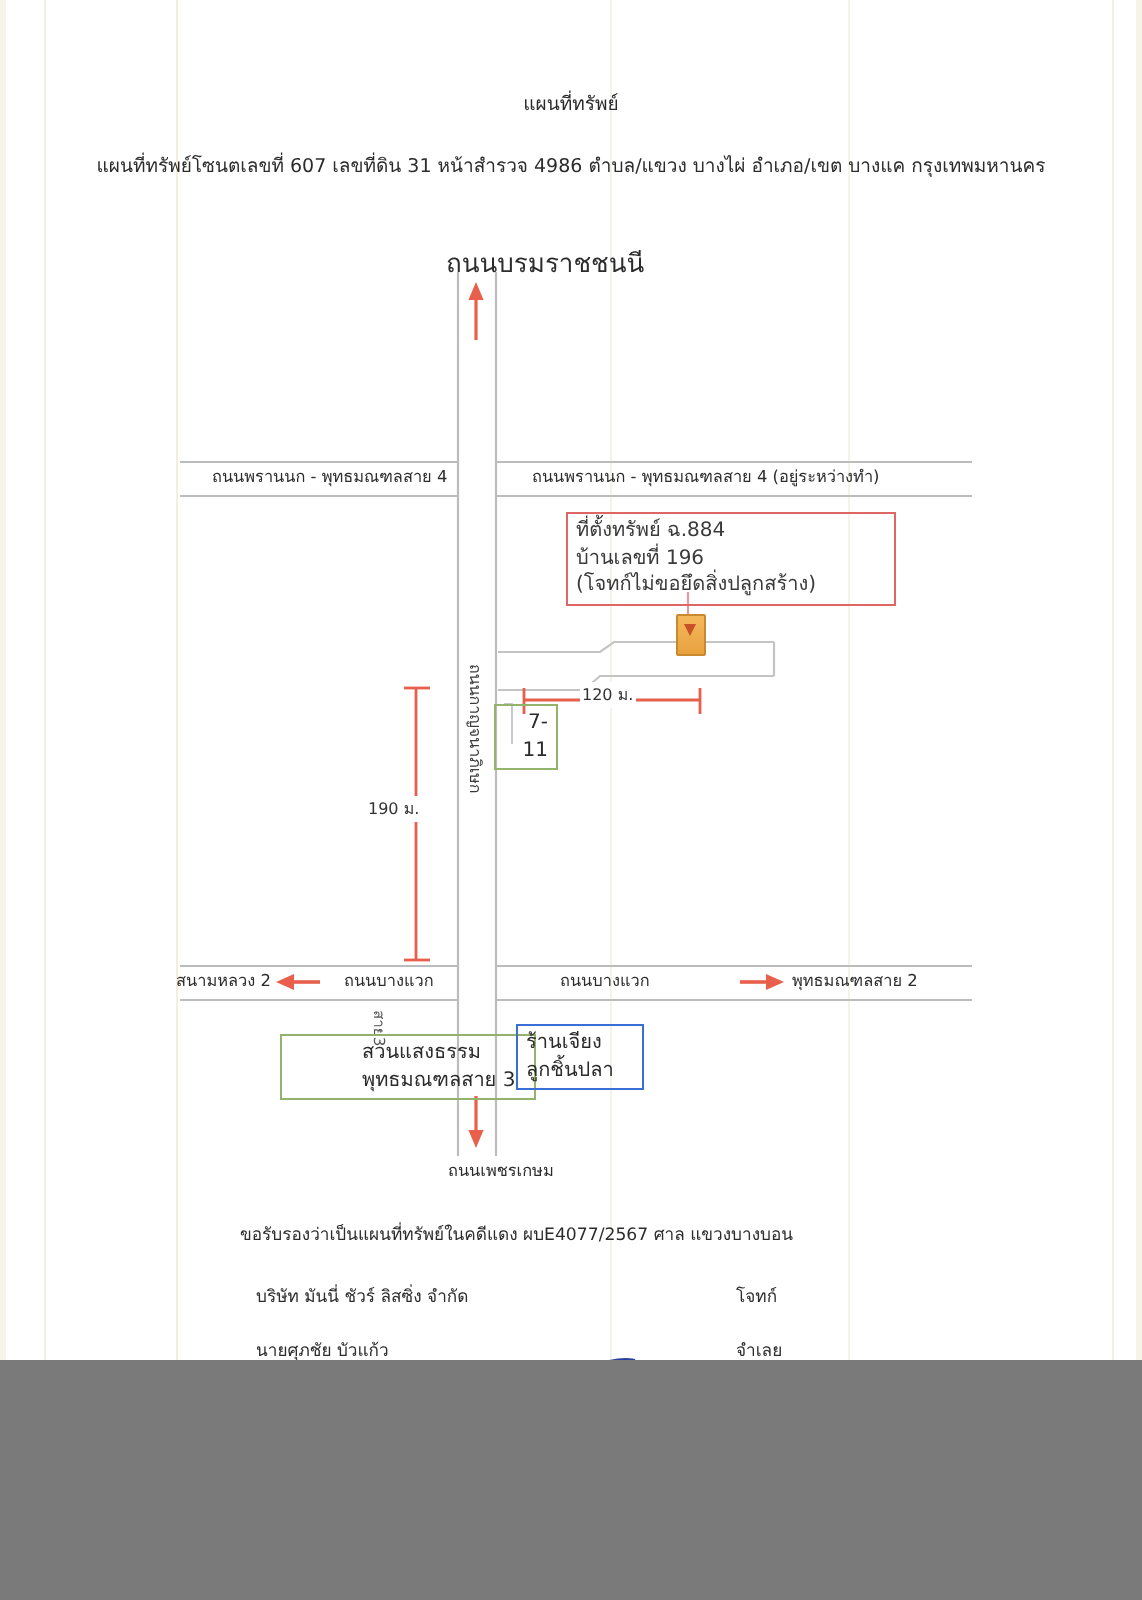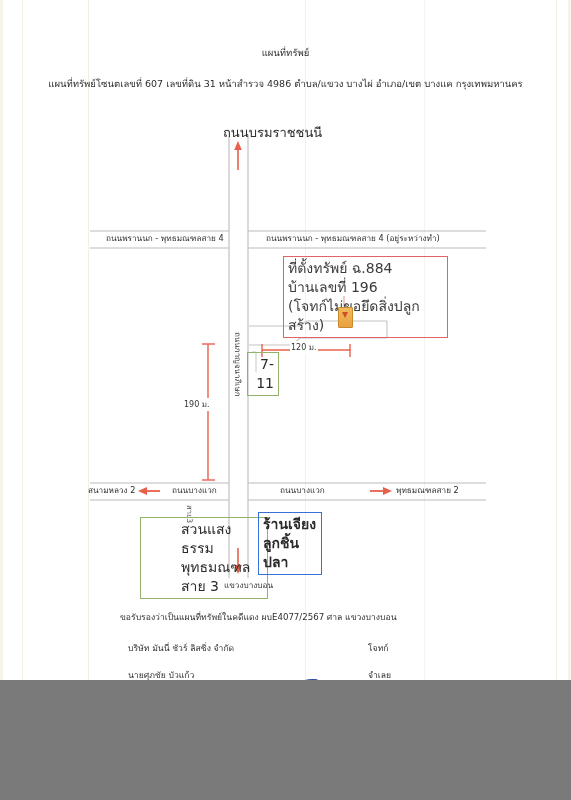--- a/index.html
+++ b/index.html
@@ -18,21 +18,21 @@
   .scanedge{position:absolute;top:0;bottom:0;width:3px;background:#f6f3e8;}
   .scanedge.l{left:0;}
   .scanedge.r{right:0;}
 
   .txt{position:absolute;color:#2c2c2c;white-space:nowrap;line-height:1.25;}
 
   #title{left:0;right:0;top:47px;text-align:center;font-size:9.5px;}
   #subtitle{left:0;right:0;top:78px;text-align:center;font-size:9.5px;}
 
   
-  .box{position:absolute;border:1px solid #000;padding:2px 4px;font-size:14px;line-height:1.35;color:#2a2a2a;background:transparent;white-space:pre-line;}
+  .box{position:absolute;border:1px solid #000;padding:2px 4px;font-size:10px;line-height:1.35;color:#2a2a2a;background:transparent;white-space:pre-line;}
   .box.red{border-color:#e06666;color:#3a3a3a;}
   .box.blue{border-color:#3a6fd8;color:#2b2b2b;}
   .box.green{border-color:#93b26a;color:#2b2b2b;}
   .dimlabel{position:absolute;font-size:8px;color:#333;background:#fff;padding:0 1px;}
 
   .vlabel{position:absolute;font-size:8px;color:#3a3a3a;transform-origin:0 0;transform:rotate(90deg);white-space:nowrap;}
 
   .marker{position:absolute;width:13px;height:19px;background:linear-gradient(#f4b95c,#e8a13f);border:1px solid #c98a2e;border-radius:1px;}
   .marker:after{content:"";position:absolute;left:3px;top:4px;width:0;height:0;border-left:3.5px solid transparent;border-right:3.5px solid transparent;border-top:6px solid #c8512a;}
 
@@ -109,39 +109,39 @@
     <line x1="344" y1="296" x2="344" y2="308" stroke="#e59b9b" stroke-width="1.1"></line>
   </svg>
 
   <div class="txt" style="left:223px;top:125px;font-size:13px;">ถนนบรมราชชนนี</div>
   <div class="txt" style="left:106px;top:233px;font-size:8.2px;">ถนนพรานนก - พุทธมณฑลสาย 4</div>
   <div class="txt" style="left:266px;top:233px;font-size:8.2px;">ถนนพรานนก - พุทธมณฑลสาย 4 (อยู่ระหว่างทำ)</div>
   <div class="txt" style="left:88px;top:485px;font-size:8.2px;">สนามหลวง 2</div>
   <div class="txt" style="left:172px;top:485px;font-size:8.2px;">ถนนบางแวก</div>
   <div class="txt" style="left:280px;top:485px;font-size:8.2px;">ถนนบางแวก</div>
   <div class="txt" style="left:396px;top:485px;font-size:8.2px;">พุทธมณฑลสาย 2</div>
-  <div class="txt" style="left:224px;top:580px;font-size:8.2px;">แขวงบางบอน</div>
+  <div class="txt" style="left:224px;top:580px;font-size:8.2px;">ถนนเพชรเกษม</div>
 
   <div class="vlabel" style="left:244px;top:332px;">ถนนกาญจนาภิเษก</div>
   <div class="vlabel" style="left:196px;top:505px;font-size:7.6px;color:#555;">สาย3</div>
 
   <div class="dimlabel" style="left:290px;top:341px;">120 ม.</div>
   <div class="dimlabel" style="left:183px;top:398px;">190 ม.</div>
 
   <div class="box red" style="left:283px;top:256px;width:155px;">ที่ตั้งทรัพย์ ฉ.884
 บ้านเลขที่ 196
 (โจทก์ไม่ขอยึดสิ่งปลูกสร้าง)</div>
 
 
   <div class="box green" style="left:247px;top:352px;width:22px;text-align:right;">7-11</div>
 
   <div class="box green" style="left:140px;top:517px;width:82px;padding-left:40px;">สวนแสงธรรม
 พุทธมณฑลสาย 3</div>
 
-  <div class="box blue" style="left:258px;top:512px;width:54px;font-weight:bold;">ร้านเจียง
+  <div class="box blue" style="left:258px;top:512px;width:54px;">ร้านเจียง
 ลูกชิ้นปลา</div>
 
   <div class="marker" style="left:338px;top:307px;"></div>
 
   <div class="foot" style="left:120px;top:610px;">ขอรับรองว่าเป็นแผนที่ทรัพย์ในคดีแดง ผบE4077/2567 ศาล  แขวงบางบอน</div>
   <div class="foot" style="left:128px;top:641px;">บริษัท มันนี่ ชัวร์ ลิสซิ่ง จำกัด</div>
   <div class="foot" style="left:368px;top:641px;">โจทก์</div>
   <div class="foot" style="left:128px;top:668px;">นายศุภชัย บัวแก้ว</div>
   <div class="foot" style="left:368px;top:668px;">จำเลย</div>
 

